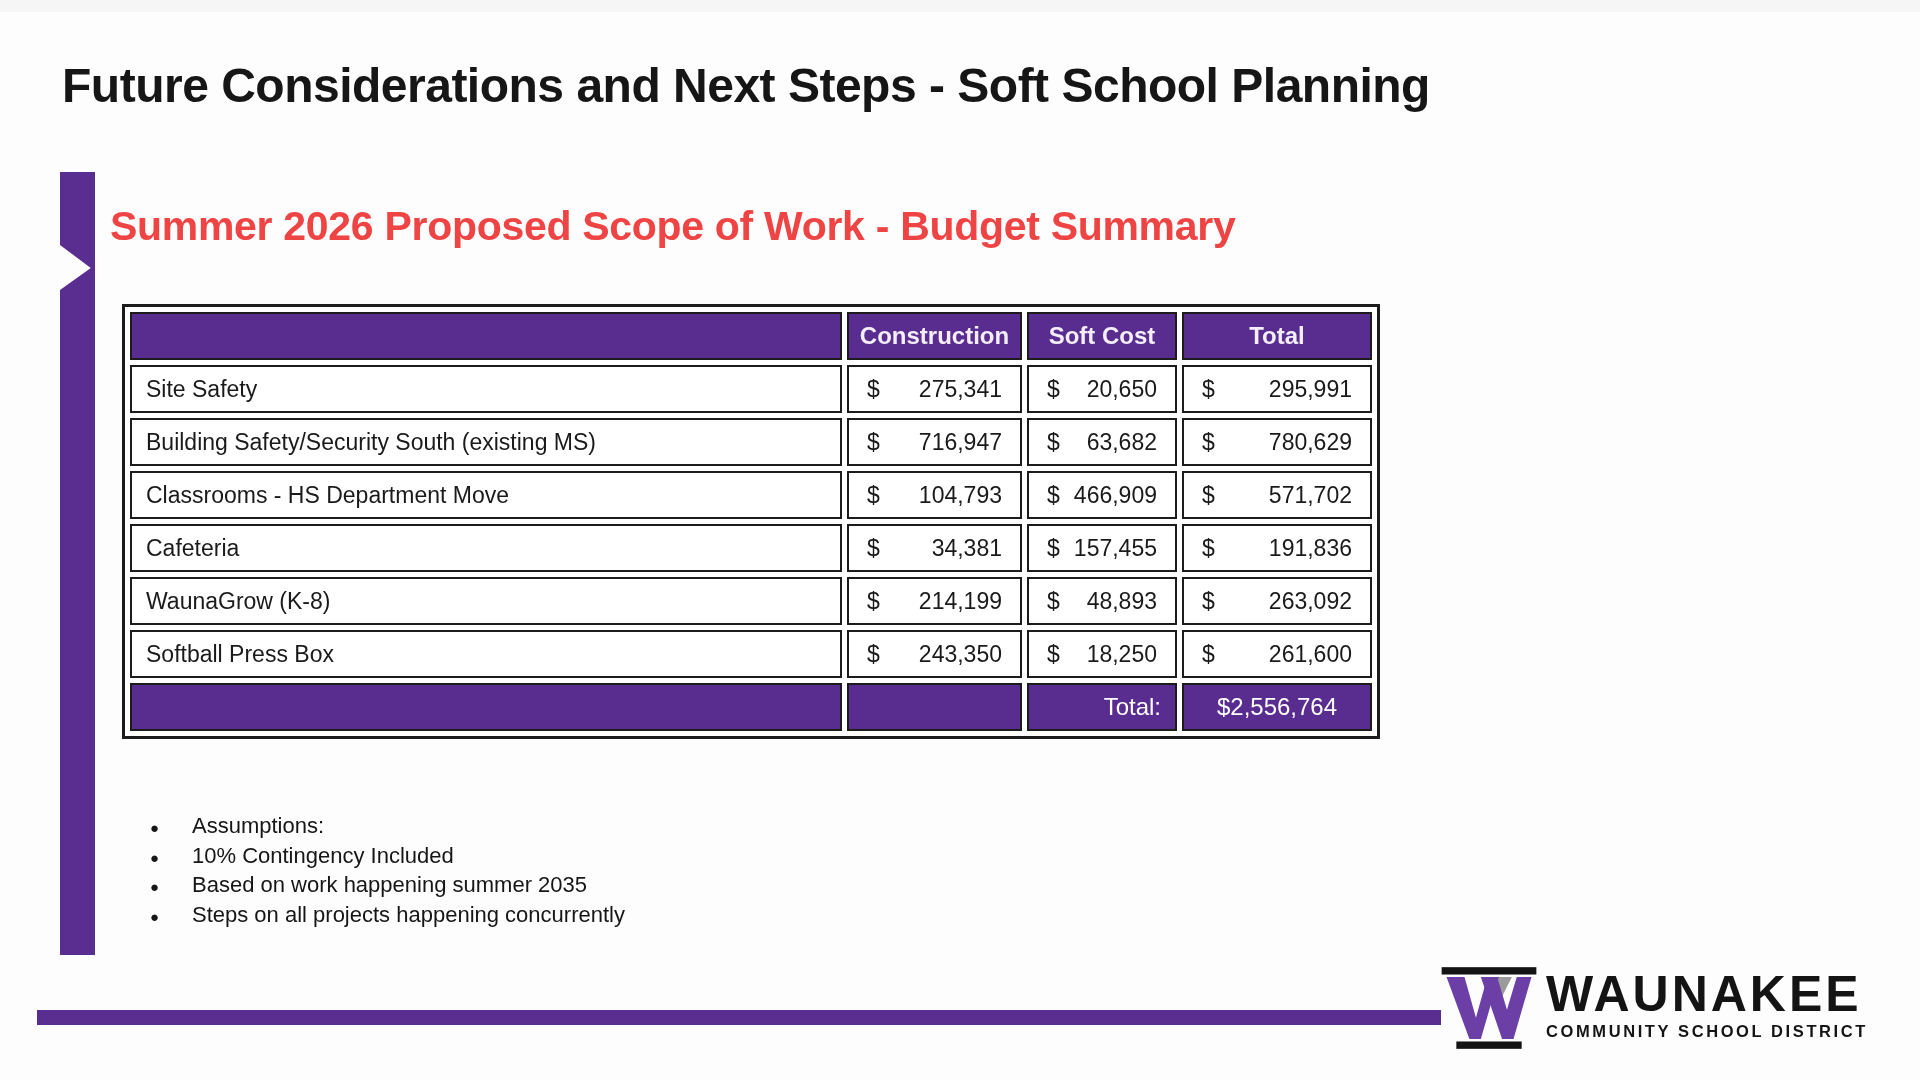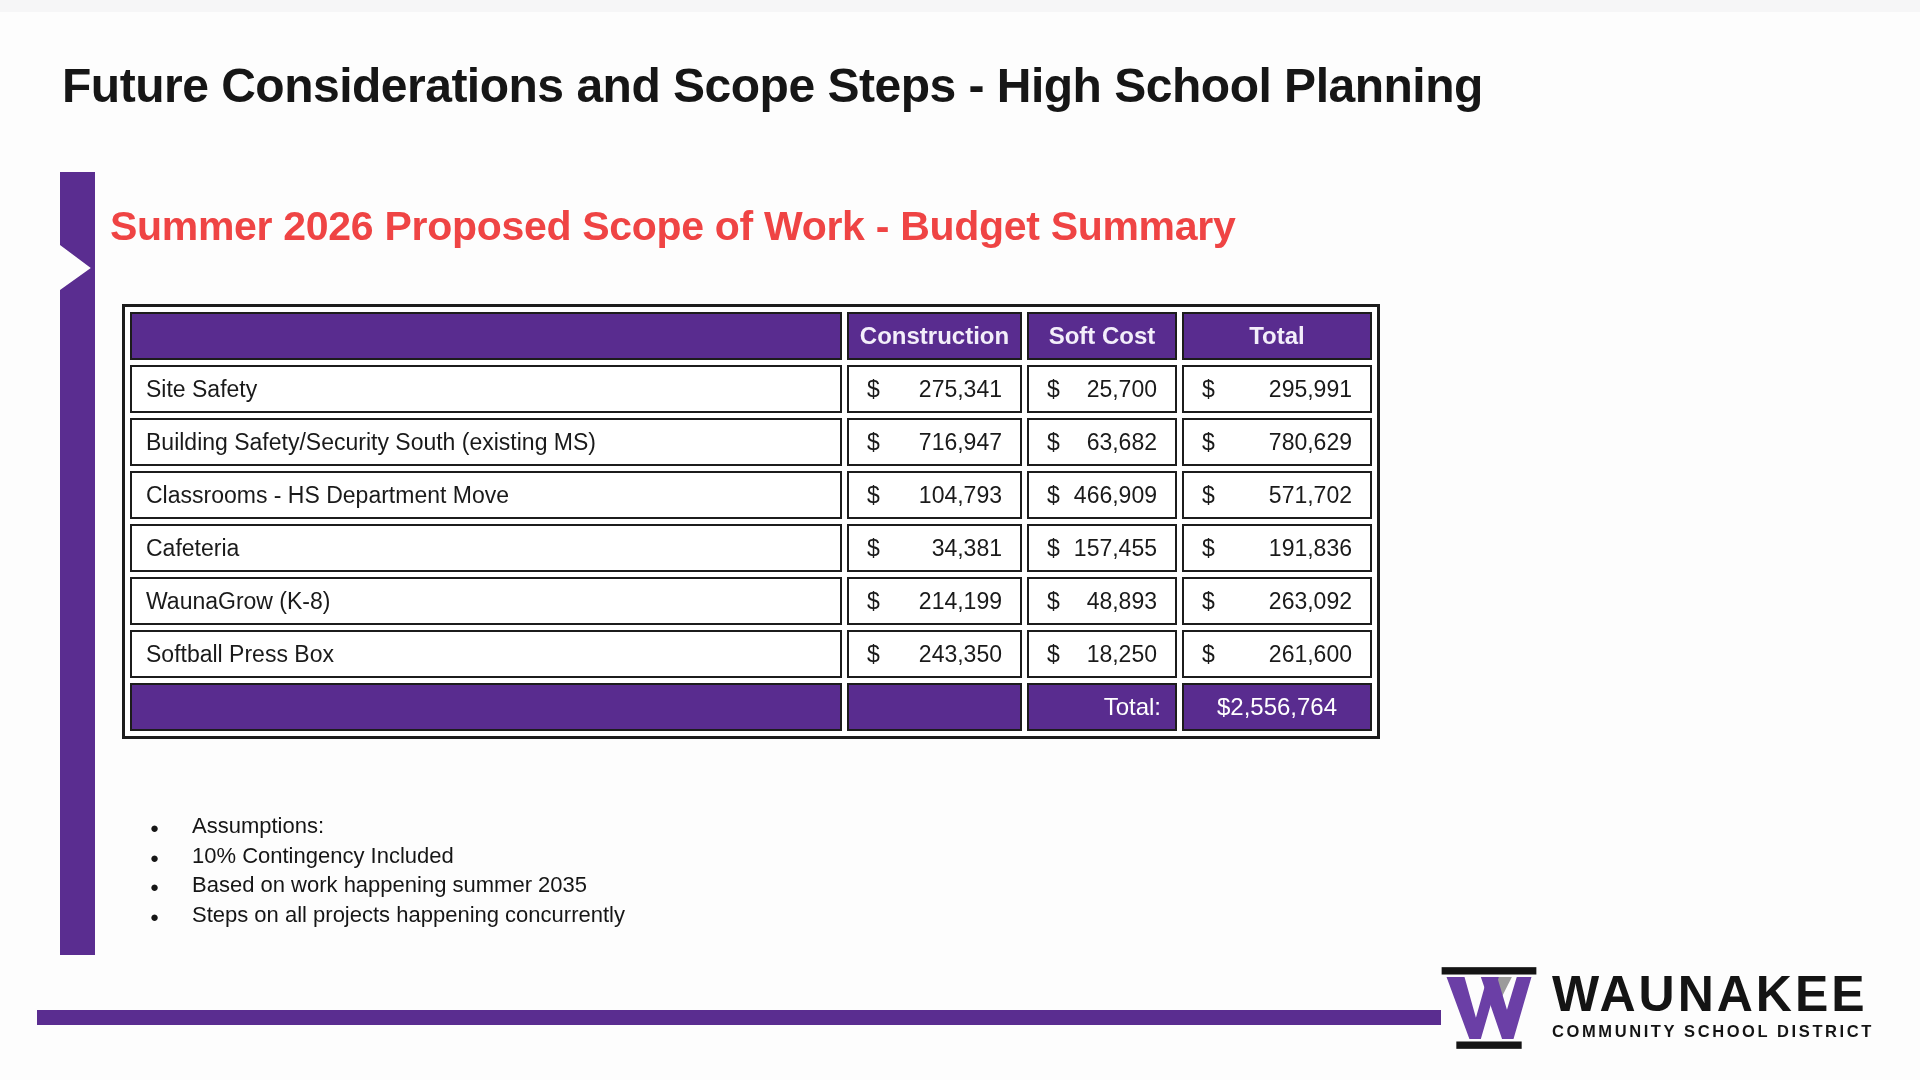--- a/index.html
+++ b/index.html
@@ -64,34 +64,34 @@
   
   .bottom-bar{
     position:absolute;left:37px;top:1010px;width:1404px;height:15px;
     background:#5a2d90;
   }
   .logo{
     position:absolute;left:1440px;top:962px;width:460px;height:100px;
     display:flex;align-items:flex-start;
   }
   .logo-mark{width:98px;height:92px;flex:0 0 98px;}
-  .logo-textblock{margin-left:14px;padding-top:8px;}
+  .logo-textblock{margin-left:8px;padding-top:8px;}
   .logo-wordmark{
     font-size:50px;font-weight:800;letter-spacing:3px;color:#141414;line-height:48px;
   }
   .logo-tagline{
     font-size:16.5px;font-weight:700;letter-spacing:2.6px;color:#141414;margin-top:4px;
   }
 </style>
 </head>
 <body>
 
 <div class="top-strip"></div>
 
-<div class="slide-title">Future Considerations and Scope Steps - High School Planning</div>
+<div class="slide-title">Future Considerations and Next Steps - Soft School Planning</div>
 
 <div class="accent-bar"></div>
 
 <div class="slide-subtitle">Summer 2026 Proposed Scope of Work - Budget Summary</div>
 
 <div class="budget-wrap">
   <table class="budget">
     <colgroup>
       <col style="width:712px">
         <col style="width:175px">
@@ -110,21 +110,21 @@
       <td class="rowlabel">Site Safety</td>
       <td class="money">
             <span class="moneyflex">
               <span>$</span>
               <span>275,341</span>
             </span>
           </td>
       <td class="money">
             <span class="moneyflex">
               <span>$</span>
-              <span>25,700</span>
+              <span>20,650</span>
             </span>
           </td>
       <td class="money">
             <span class="moneyflex">
               <span>$</span>
               <span>295,991</span>
             </span>
           </td>
     </tr>
 

